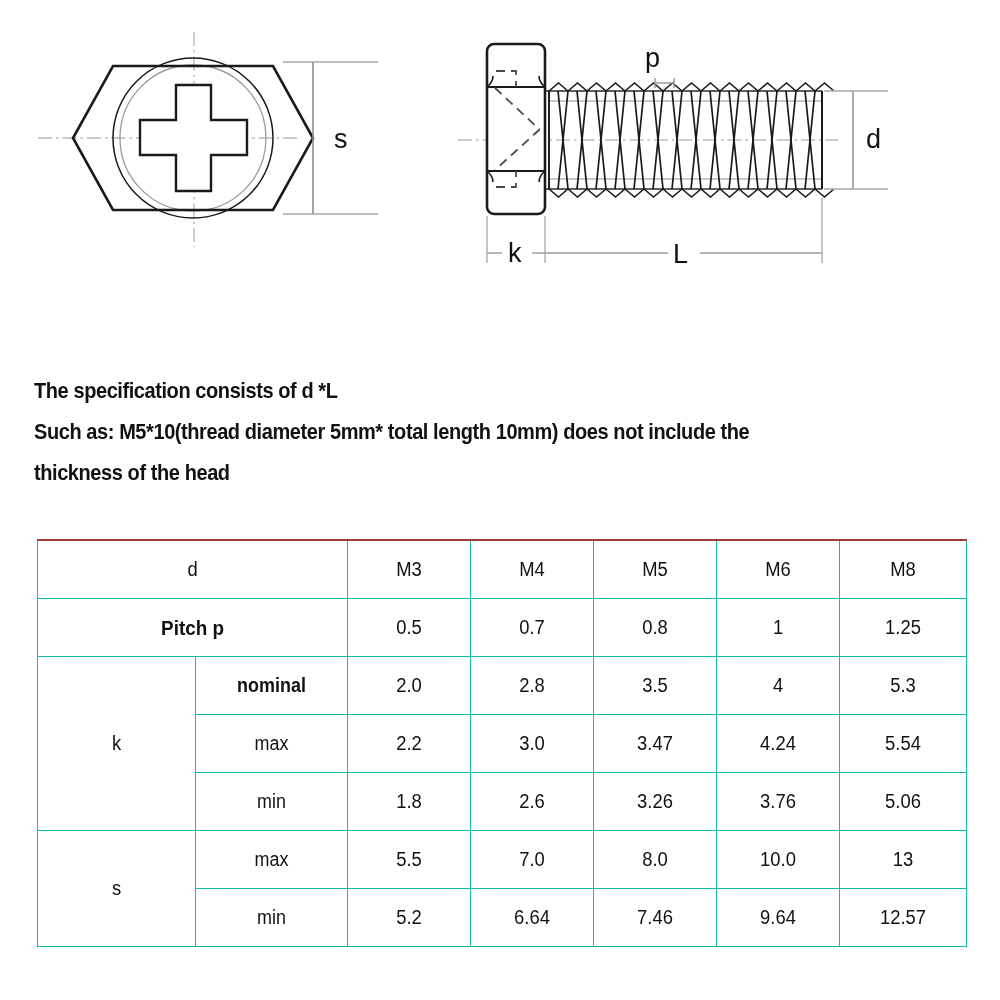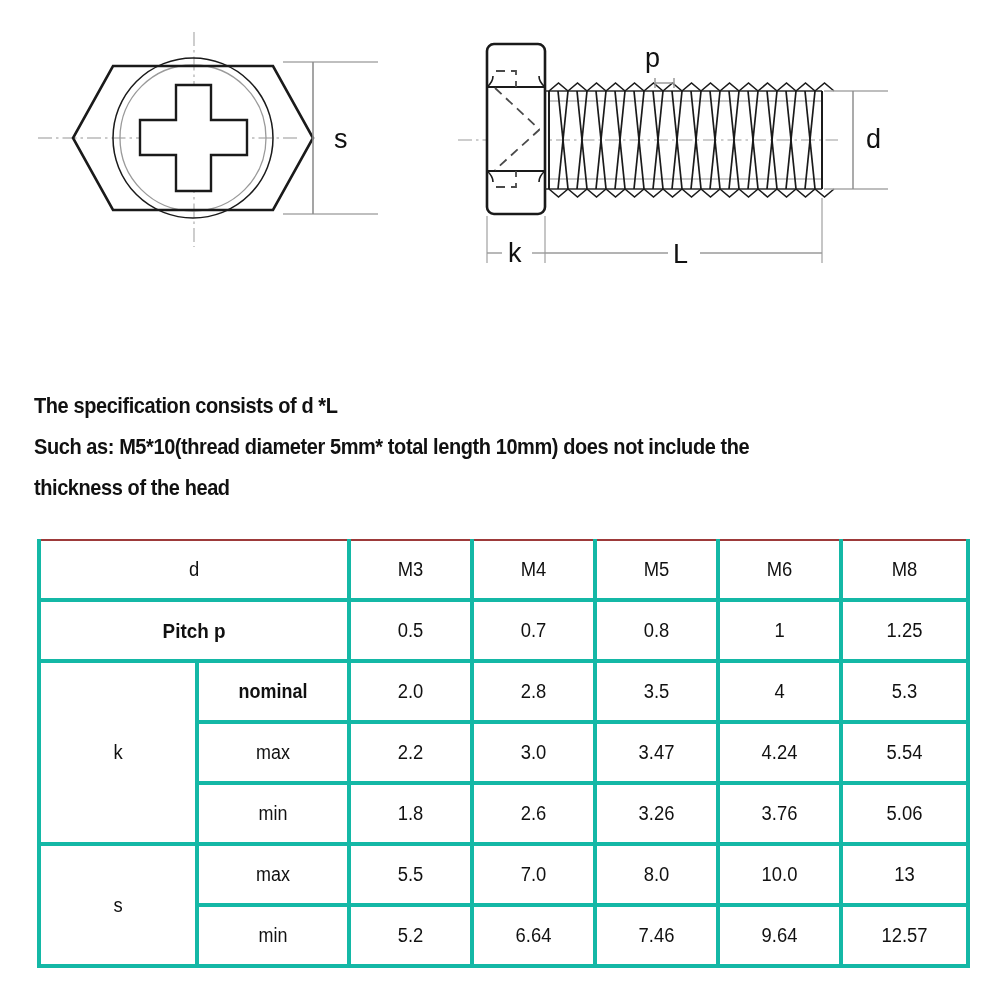--- a/index.html
+++ b/index.html
@@ -29,21 +29,21 @@
   .dim-label {
     font-family: "Liberation Sans", sans-serif;
     font-size: 27px;
     fill: #111111;
   }
 
   
   #description {
     position: absolute;
     left: 34px;
-    top: 386px;
+    top: 371px;
     width: 940px;
   }
   .desc-line {
     font-family: "Liberation Sans", sans-serif;
     font-weight: bold;
     font-size: 21.5px;
     line-height: 41px;
     letter-spacing: -0.45px;
     color: #111111;
     white-space: nowrap;
@@ -58,21 +58,21 @@
     top: 539px;
     width: 926px;
   }
   table.spec {
     border-collapse: collapse;
     table-layout: fixed;
     width: 926px;
     border-top: 2px solid #9d3a3a;
   }
   table.spec td {
-    border: 4px solid #14b8a6;
+    border: 1px solid #14b8a6;
     text-align: center;
     vertical-align: middle;
     font-family: "Liberation Sans", sans-serif;
     font-size: 20px;
     color: #111111;
     padding: 0;
     height: 57px;
     transform-origin: center;
   }
   table.spec td.no-top { border-top: none; }

